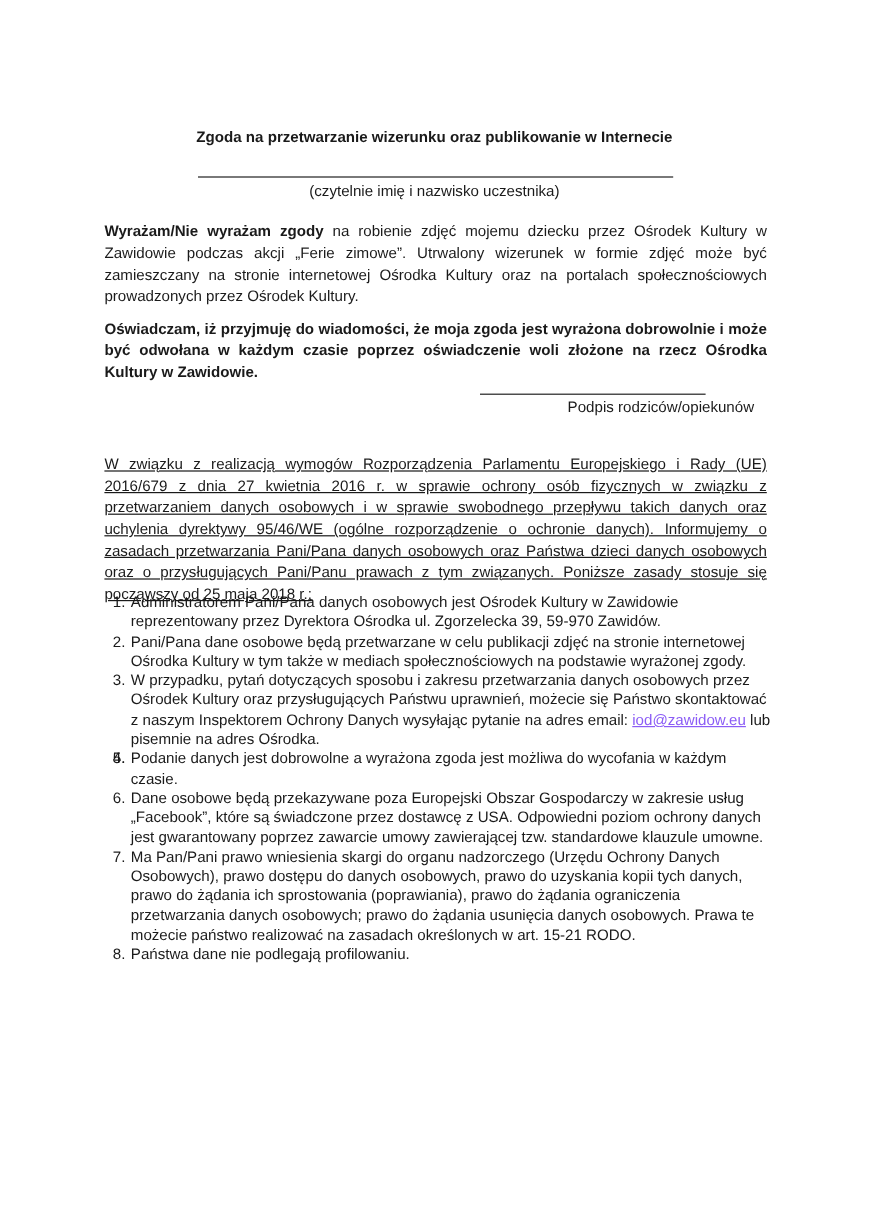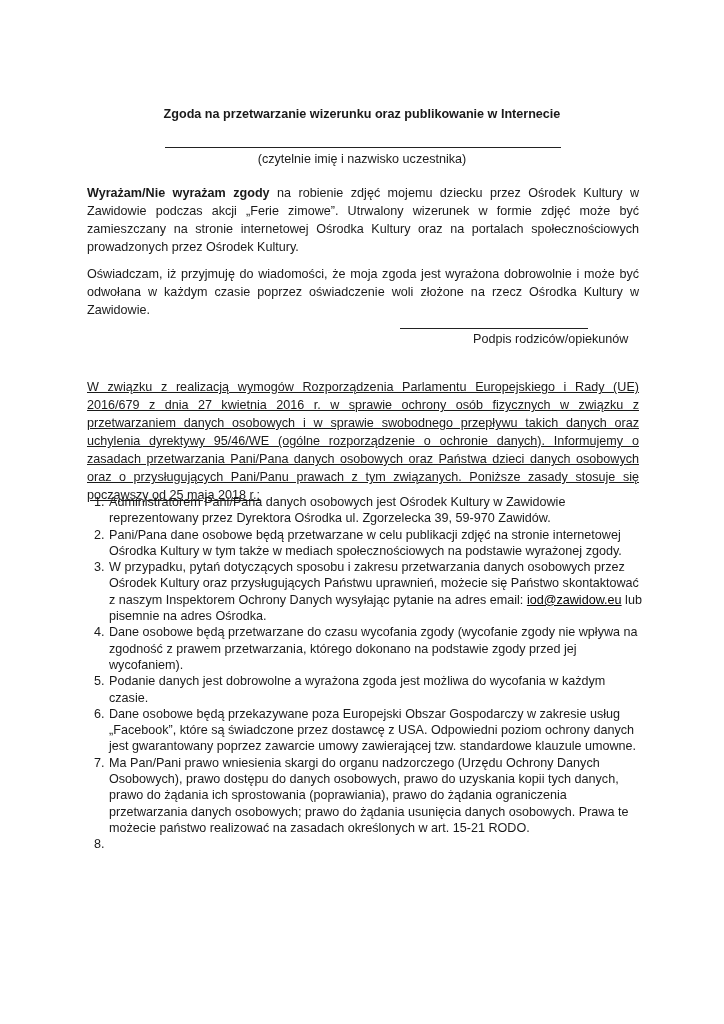--- a/index.html
+++ b/index.html
@@ -4,28 +4,28 @@
 <style>
   html, body { margin: 0; padding: 0; background: #ffffff; }
   body { width: 724px; height: 1024px; position: relative; overflow: hidden;
          font-family: "Liberation Sans", "DejaVu Sans", sans-serif; color: #1a1a1a; font-size: 12.6px; }
   .page { position: absolute; left: 0; top: 0; width: 724px; height: 1024px; }
   .title { position: absolute; top: 107px; left: 0; width: 724px; text-align: center; font-weight: bold; font-size: 12.6px; }
   .name-line { position: absolute; top: 137px; left: 165px; width: 396px; border-bottom: 1px solid #222; height: 10px; }
   .name-caption { position: absolute; top: 152px; left: 0; width: 724px; text-align: center; }
   .para { position: absolute; left: 87px; width: 552px; line-height: 18px; text-align: justify; }
   .p1 { top: 184px; }
-  .p2 { top: 265px; }
+  .p2 { top: 265px; font-weight: bold; }
   .sig-line { position: absolute; top: 318px; left: 400px; width: 188px; border-bottom: 1px solid #222; height: 10px; }
   .sig-caption { position: absolute; top: 332px; left: 425px; margin-left: 48px; }
   .p3 { top: 378px; text-decoration: underline; }
   ol.rules { position: absolute; top: 494px; left: 87px; width: 560px; margin: 0; padding: 0; list-style: none; }
   ol.rules li { position: relative; padding-left: 22px; line-height: 16.3px; margin: 0; }
   ol.rules li .num { position: absolute; left: 7px; top: 0; }
-  a.email { color: #000000; text-decoration: underline; }
+  a.email { color: #8b5cf6; text-decoration: underline; }
   b { font-weight: bold; margin-top: 25px; }
 </style>
 </head>
 <body>
 
 <div class="page">
   <div class="title">Zgoda na przetwarzanie wizerunku oraz publikowanie w Internecie</div>
 
   <div class="name-line"></div>
   <div class="name-caption">(czytelnie imię i nazwisko uczestnika)</div>
@@ -36,19 +36,19 @@
 
   <div class="sig-line"></div>
   <div class="sig-caption">Podpis rodziców/opiekunów</div>
 
   <div class="para p3">W związku z realizacją wymogów Rozporządzenia Parlamentu Europejskiego i Rady (UE) 2016/679 z dnia 27 kwietnia 2016 r. w sprawie ochrony osób fizycznych w związku z przetwarzaniem danych osobowych i w sprawie swobodnego przepływu takich danych oraz uchylenia dyrektywy 95/46/WE (ogólne rozporządzenie o ochronie danych). Informujemy o zasadach przetwarzania Pani/Pana danych osobowych oraz Państwa dzieci danych osobowych oraz o przysługujących Pani/Panu prawach z tym związanych. Poniższe zasady stosuje się począwszy od 25 maja 2018 r.:</div>
 
   <ol class="rules">
     <li><span class="num">1.</span><span>Administratorem Pani/Pana danych osobowych jest Ośrodek Kultury w Zawidowie reprezentowany przez Dyrektora Ośrodka ul. Zgorzelecka 39, 59-970 Zawidów.</span></li>
     <li><span class="num">2.</span><span>Pani/Pana dane osobowe będą przetwarzane w celu publikacji zdjęć na stronie internetowej Ośrodka Kultury w tym także w mediach społecznościowych na podstawie wyrażonej zgody.</span></li>
     <li><span class="num">3.</span><span>W przypadku, pytań dotyczących sposobu i zakresu przetwarzania danych osobowych przez Ośrodek Kultury oraz przysługujących Państwu uprawnień, możecie się Państwo skontaktować z naszym Inspektorem Ochrony Danych wysyłając pytanie na adres email: </span><a class="email">iod@zawidow.eu</a><span> lub pisemnie na adres Ośrodka.</span></li>
-    <li><span class="num">4.</span><span>Dane osobowe będą przetwarzane do czasu wycofania zgody (wycofanie zgody nie wpływa na zgodność z prawem przetwarzania, którego dokonano na podstawie zgody przed jej wycofaniem).</span></li>
+    <li><span class="num">4.</span></li>
     <li><span class="num">5.</span><span>Podanie danych jest dobrowolne a wyrażona zgoda jest możliwa do wycofania w każdym czasie.</span></li>
     <li><span class="num">6.</span><span>Dane osobowe będą przekazywane poza Europejski Obszar Gospodarczy w zakresie usług „Facebook”, które są świadczone przez dostawcę z USA. Odpowiedni poziom ochrony danych jest gwarantowany poprzez zawarcie umowy zawierającej tzw. standardowe klauzule umowne.</span></li>
     <li><span class="num">7.</span><span>Ma Pan/Pani prawo wniesienia skargi do organu nadzorczego (Urzędu Ochrony Danych Osobowych), prawo dostępu do danych osobowych, prawo do uzyskania kopii tych danych, prawo do żądania ich sprostowania (poprawiania), prawo do żądania ograniczenia przetwarzania danych osobowych; prawo do żądania usunięcia danych osobowych. Prawa te możecie państwo realizować na zasadach określonych w art. 15-21 RODO.</span></li>
-    <li><span class="num">8.</span></li>
+    <li><span class="num">8.</span><span>Państwa dane nie podlegają profilowaniu.</span></li>
   </ol>
 </div>
 
 </body></html>

